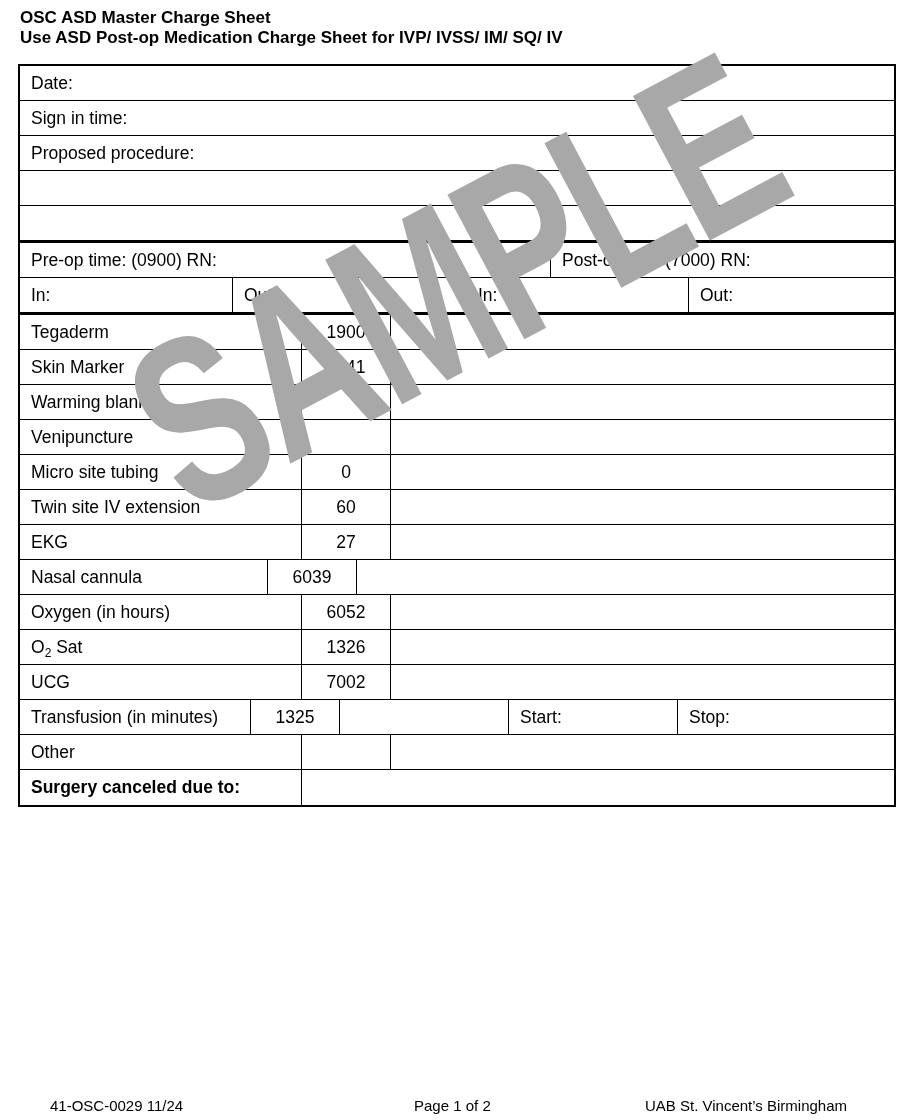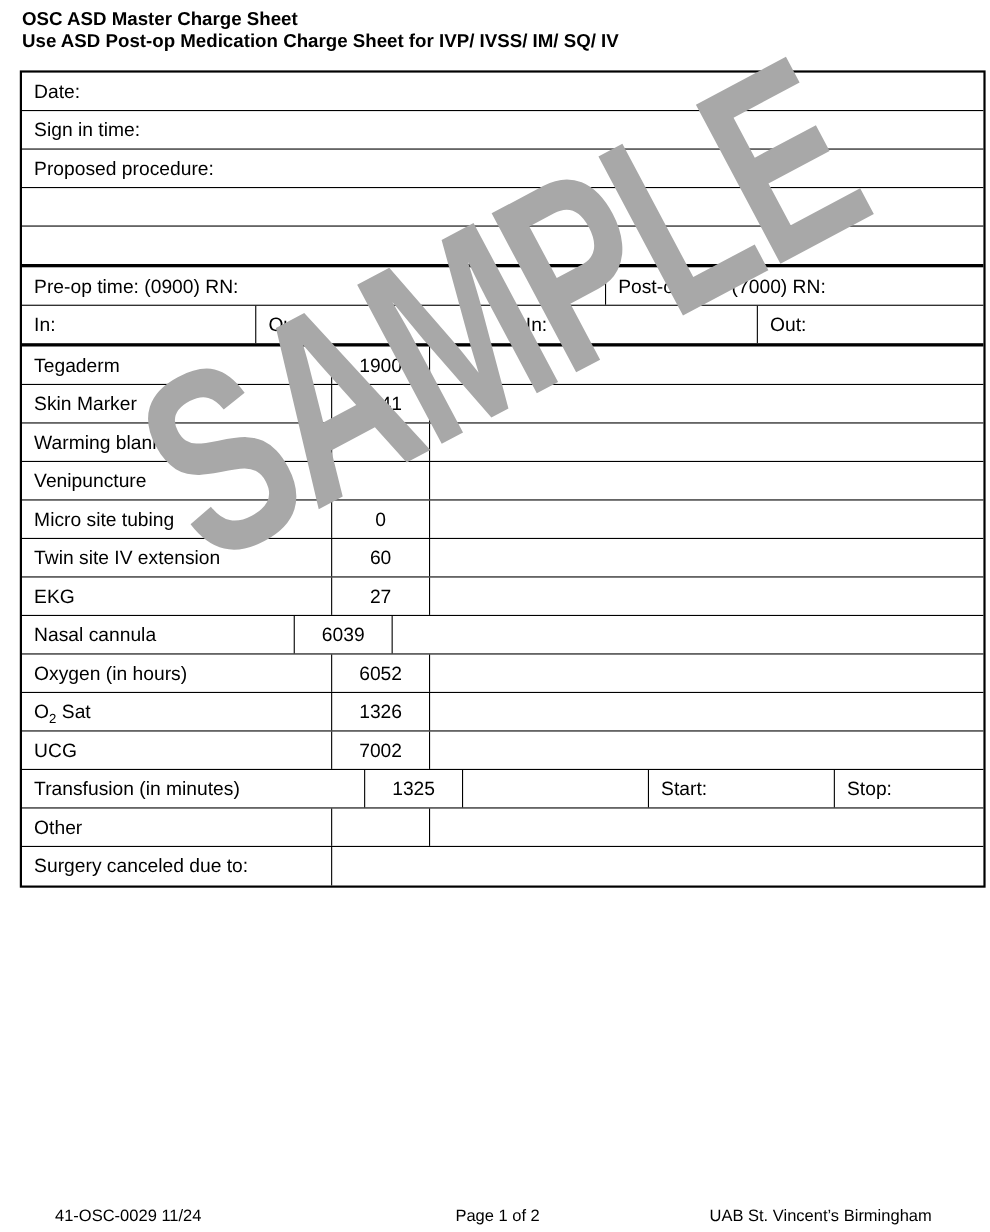--- a/index.html
+++ b/index.html
@@ -10,21 +10,21 @@
     .title {
       position: absolute; left: 20px; top: 8px;
       font-weight: bold; font-size: 17px; line-height: 20px;
     }
     .form {
       position: absolute; left: 18px; top: 64px; width: 878px;
       border: 2px solid #000; box-sizing: border-box;
     }
     .row { display: flex; height: 35px; border-bottom: 1px solid #000; box-sizing: border-box; }
     .row.thick-bottom { border-bottom: 3px solid #000; }
-    .row:last-child { border-bottom: none; }
+    .row:last-child { border-bottom: none; font-weight: bold; }
     .cell {
       box-sizing: border-box; border-right: 1px solid #000;
       padding-left: 11px; font-size: 17.5px; line-height: 34px;
       white-space: nowrap; overflow: hidden;
     }
     .cell:last-child { border-right: none; }
     .cell.code { text-align: center; padding-left: 0; }
     .sub { font-size: 12px; vertical-align: -4px; }
     .footer {
       position: absolute; top: 1097px; font-size: 15px;
@@ -122,21 +122,21 @@
     <div class="cell" style="width:282px"><span>O</span><span class="sub">2</span><span> Sat</span></div>
     <div class="cell code" style="width:89px">1326</div>
     <div class="cell" style="flex:1"></div>
   </div>
   <div class="row">
     <div class="cell" style="width:282px">UCG</div>
     <div class="cell code" style="width:89px">7002</div>
     <div class="cell" style="flex:1"></div>
   </div>
   <div class="row">
-    <div class="cell" style="width:312px">Transfusion (in minutes)</div>
+    <div class="cell" style="width:231px">Transfusion (in minutes)</div>
     <div class="cell code" style="width:89px">1325</div>
     <div class="cell" style="width:169px"></div>
     <div class="cell" style="width:169px">Start:</div>
     <div class="cell" style="flex:1">Stop:</div>
   </div>
   <div class="row">
     <div class="cell" style="width:282px">Other</div>
     <div class="cell code" style="width:89px"></div>
     <div class="cell" style="flex:1"></div>
   </div>

